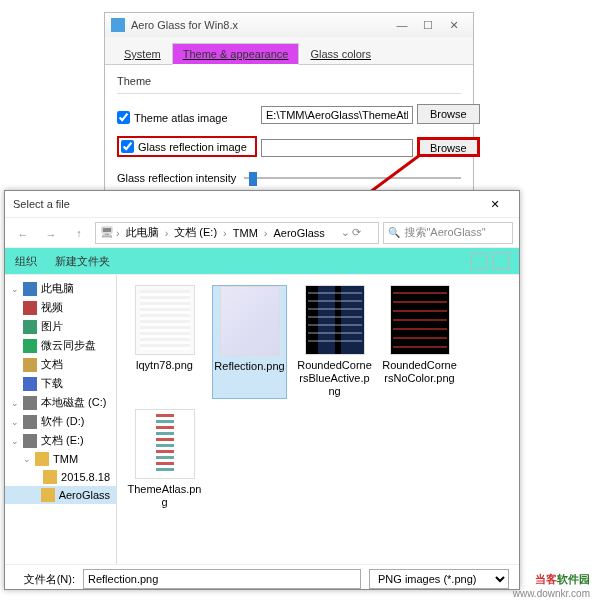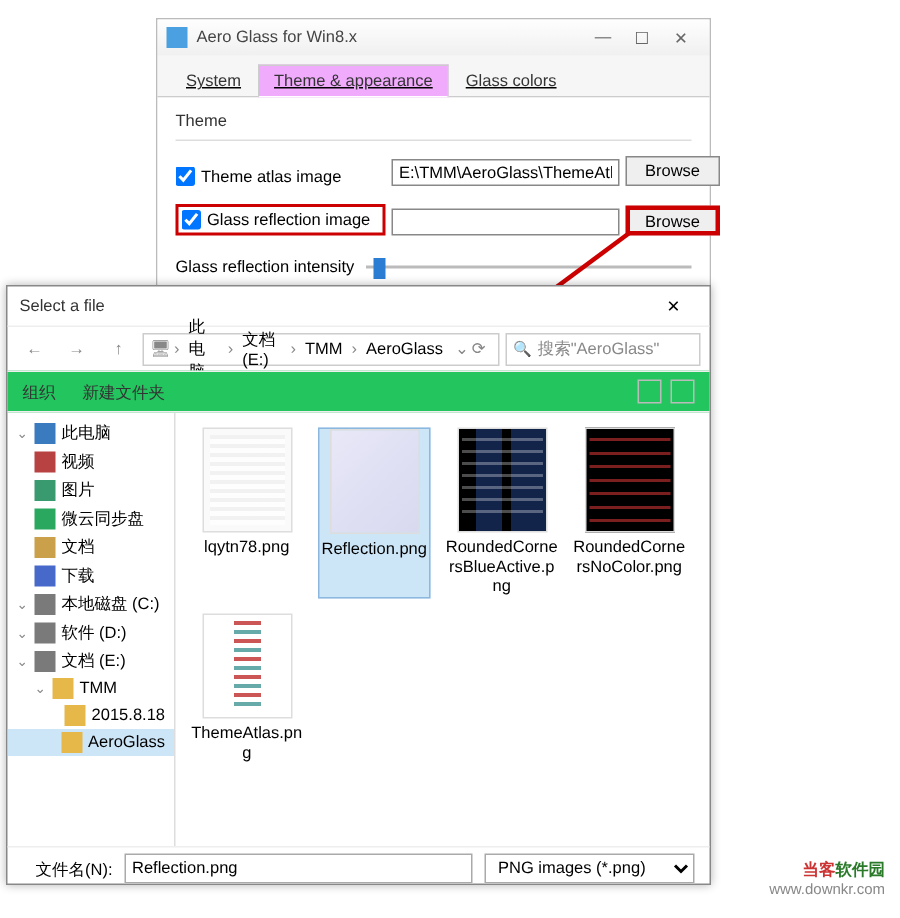--- a/index.html
+++ b/index.html
@@ -7,55 +7,55 @@
 
 
 .bg-window { position: absolute; left: 104px; top: 12px; width: 370px; border: 1px solid #bbb; background: #f6f6f6; }
 .titlebar { display: flex; align-items: center; height: 24px; background: linear-gradient(#fefefe,#f0f0f0); padding: 0 6px; }
 .title-icon { width: 14px; height: 14px; background: #4aa0e0; margin-right: 6px; }
 .titlebar-title { flex: 1; font-size: 11px; color: #444; }
 .tb-btn { width: 26px; height: 18px; display: flex; align-items: center; justify-content: center; color: #666; cursor: default; }
 
 .tabs { display: flex; padding: 6px 8px 0 8px; border-bottom: 1px solid #ccc; background: #f6f6f6; text-decoration: underline; }
 .tab { padding: 4px 10px; border: 1px solid transparent; border-bottom: none; color: #333; }
-.tab.active { background: #f0abfc; border-color: #ccc; border-bottom: 1px solid #fff; margin-bottom: -1px; }
+.tab.active { background: #d946ef; border-color: #ccc; border-bottom: 1px solid #fff; margin-bottom: -1px; }
 
 .pane { background: #fff; padding: 10px 12px 20px 12px; }
 .group-label { color: #333; margin-bottom: 6px; }
 .group-divider { height: 1px; background: #ddd; margin-bottom: 10px; }
 
 .field-row { display: flex; align-items: flex-end; margin-bottom: 12px; gap: 4px; }
 .field-row label { display: flex; align-items: center; gap: 4px; min-width: 140px; }
 .field-row input[type=text] { flex: 1; border: 1px solid #888; padding: 2px 4px; background: #fff; height: 18px; }
 .btn { border: 1px solid #888; background: #efefef; padding: 2px 12px; height: 20px; }
 
 .field-row.hl label { border: 2px solid #c00; padding: 2px; }
 .field-row.hl .btn { border: 3px solid #c00; padding: 2px 10px; }
 
 .slider-row { display: flex; align-items: center; gap: 8px; }
 .slider { flex: 1; position: relative; height: 18px; }
 .slider-track { position: absolute; top: 8px; left: 0; right: 0; height: 2px; background: #bbb; }
 .slider-thumb { position: absolute; top: 3px; left: 2%; width: 8px; height: 14px; background: #2b7cd3; }
 
 
-.fg-window { position: absolute; left: 4px; top: 190px; width: 470px; height: 400px; background: #fff; border: 1px solid #888; box-shadow: 0 0 6px rgba(0,0,0,0.3); display: flex; flex-direction: column; }
+.fg-window { position: absolute; left: 4px; top: 190px; width: 516px; height: 400px; background: #fff; border: 1px solid #888; box-shadow: 0 0 6px rgba(0,0,0,0.3); display: flex; flex-direction: column; }
 .fg-title { display: flex; align-items: center; height: 26px; padding: 0 8px; }
 .fg-title-text { flex: 1; color: #333; }
 .fg-close { width: 32px; height: 20px; display: flex; align-items: center; justify-content: center; }
 
 .navbar { display: flex; align-items: center; height: 30px; padding: 0 6px; gap: 4px; border-top: 1px solid #eee; }
 .nav-arrow { width: 24px; height: 24px; display: flex; align-items: center; justify-content: center; color: #888; border-radius: 2px; }
 .breadcrumb { flex: 1; display: flex; align-items: center; border: 1px solid #ccc; height: 22px; padding: 0 4px; gap: 2px; }
 .crumb { padding: 0 4px; }
 .crumb-sep { color: #888; }
 .refresh { width: 22px; }
 .search { width: 130px; border: 1px solid #ccc; height: 22px; padding: 0 4px; display: flex; align-items: center; color: #888; }
 .search::before { content: "🔍"; font-size: 10px; margin-right: 4px; }
 
-.toolbar { display: flex; align-items: center; height: 28px; padding: 0 10px; gap: 18px; background: #22c55e; border-top: 1px solid #eee; border-bottom: 1px solid #eee; color: #333; }
+.toolbar { display: flex; align-items: center; height: 28px; padding: 0 10px; gap: 18px; background: #5eead4; border-top: 1px solid #eee; border-bottom: 1px solid #eee; color: #333; }
 .toolbar .right { margin-left: auto; display: flex; gap: 6px; }
 .tb-ic { width: 16px; height: 16px; border: 1px solid #bbb; }
 
 .body { flex: 1; display: flex; overflow: hidden; }
 .sidebar { width: 112px; border-right: 1px solid #ddd; overflow-y: auto; padding: 4px 0; }
 .sb-item { display: flex; align-items: center; gap: 4px; padding: 2px 6px; white-space: nowrap; }
 .sb-item.sel { background: #cde6f7; }
 .sb-ic { width: 14px; height: 14px; flex: 0 0 14px; }
 .ic-pc { background: #3a7abf; }
 .ic-vid { background: #b84141; }

